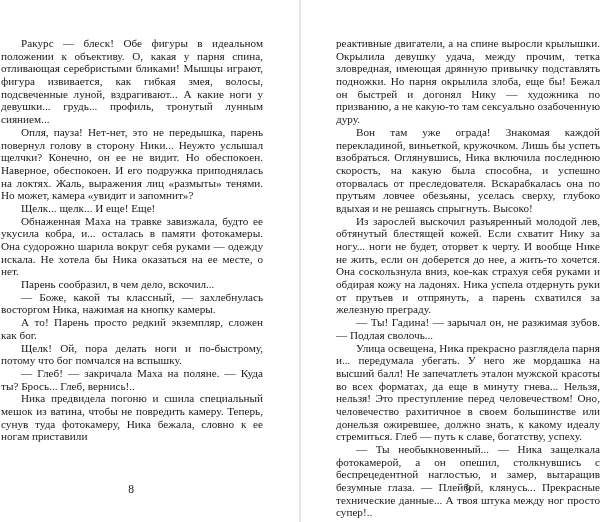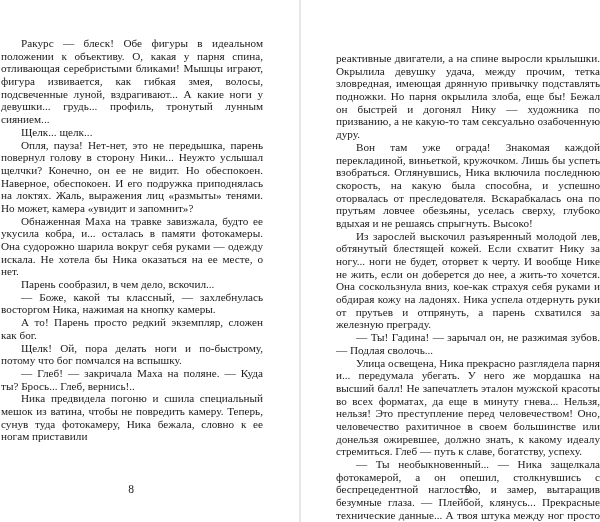--- a/index.html
+++ b/index.html
@@ -6,34 +6,34 @@
   body { width:600px; height:522px; overflow:hidden; position:relative;
          font-family:"Liberation Serif", "DejaVu Serif", serif; color:#1a1a1a; }
   .page { position:absolute; top:0; height:449px; background:#ffffff; }
   .page-left { left:0; width:299px; }
   .page-right { left:301px; width:299px; }
   .gutter { position:absolute; left:299px; top:0; width:2px; height:522px; background:#e6e6e6; }
   .text { position:absolute; top:37px; font-size:11.2px; line-height:12.68px; text-align:justify; hyphens:manual; }
   .page-left .text { left:1px; width:262px; }
   .page-right .text { left:35px; width:264px; }
   .text p { margin:0; text-indent:20px; }
-  .text p.noindent { text-indent:0;margin-top:15px; }
+  .text p.noindent { text-indent:0; }
   .text p { text-align-last:left; }
   .pnum { position:absolute; top:483px; font-size:11.5px; width:20px; text-align:center; }
   .page-left .pnum { left:121px; }
   .page-right .pnum { left:157px; }
 </style>
 </head>
 <body>
 
 <div class="page page-left">
   <div class="text">
     <p>Ракурс — блеск! Обе фигуры в идеальном положении к объективу. О, какая у парня спина, отливающая серебристыми бликами! Мышцы играют, фигура извивается, как гибкая змея, волосы, подсвеченные луной, вздрагивают... А какие ноги у девушки... грудь... профиль, тронутый лунным сиянием...</p>
-    <p>Щелк... щелк...</p>
     <p>Опля, пауза! Нет-нет, это не передышка, парень повернул голову в сторону Ники... Неужто услышал щелчки? Конечно, он ее не видит. Но обеспокоен. Наверное, обеспокоен. И его подружка приподнялась на локтях. Жаль, выражения лиц «размыты» тенями. Но может, камера «увидит и запомнит»?</p>
+    <p>Щелк... щелк... И еще! Еще!</p>
     <p>Обнаженная Маха на травке завизжала, будто ее укусила кобра, и... осталась в памяти фотокамеры. Она судорожно шарила вокруг себя руками — одежду искала. Не хотела бы Ника оказаться на ее месте, о нет.</p>
     <p>Парень сообразил, в чем дело, вскочил...</p>
     <p>— Боже, какой ты классный, — захлебнулась восторгом Ника, нажимая на кнопку камеры.</p>
     <p>А то! Парень просто редкий экземпляр, сложен как бог.</p>
     <p>Щелк! Ой, пора делать ноги и по-быстрому, потому что бог помчался на вспышку.</p>
     <p>— Глеб! — закричала Маха на поляне. — Куда ты? Брось... Глеб, вернись!..</p>
     <p>Ника предвидела погоню и сшила специальный мешок из ватина, чтобы не повредить камеру. Теперь, сунув туда фотокамеру, Ника бежала, словно к ее ногам приставили</p>
   </div>
   <div class="pnum">8</div>
 </div>

